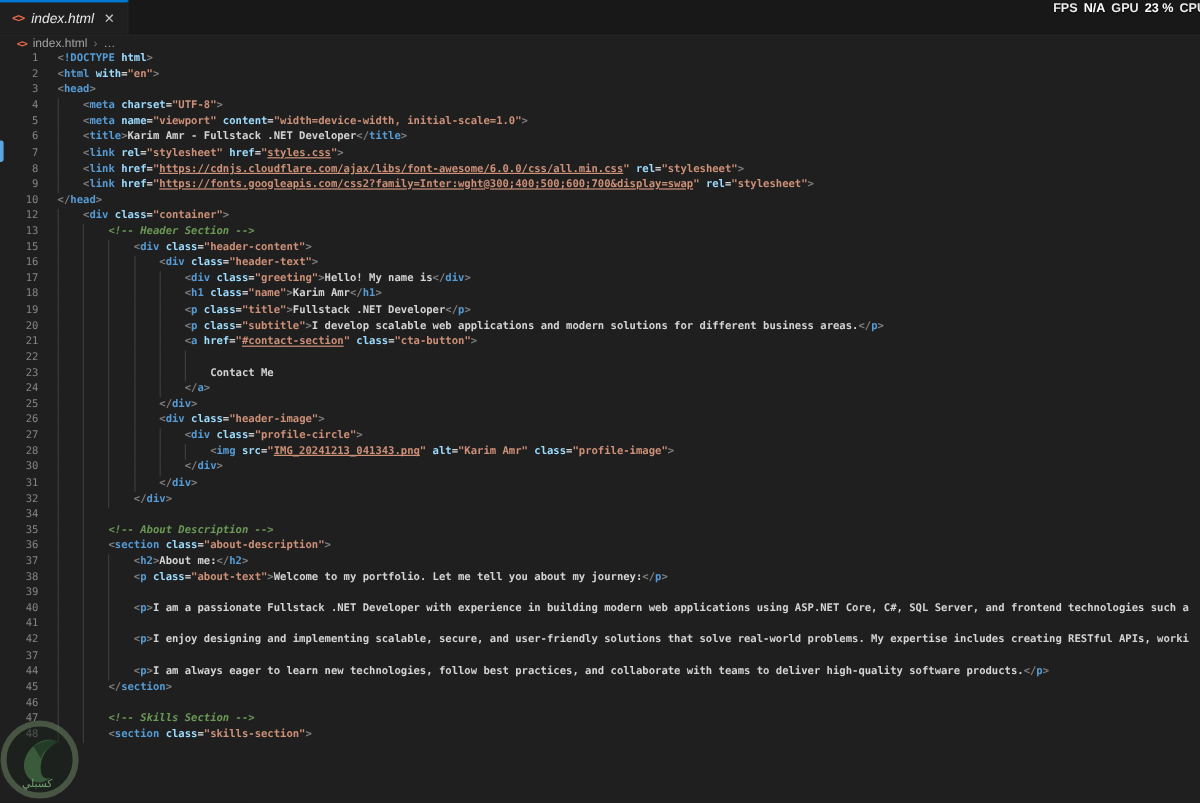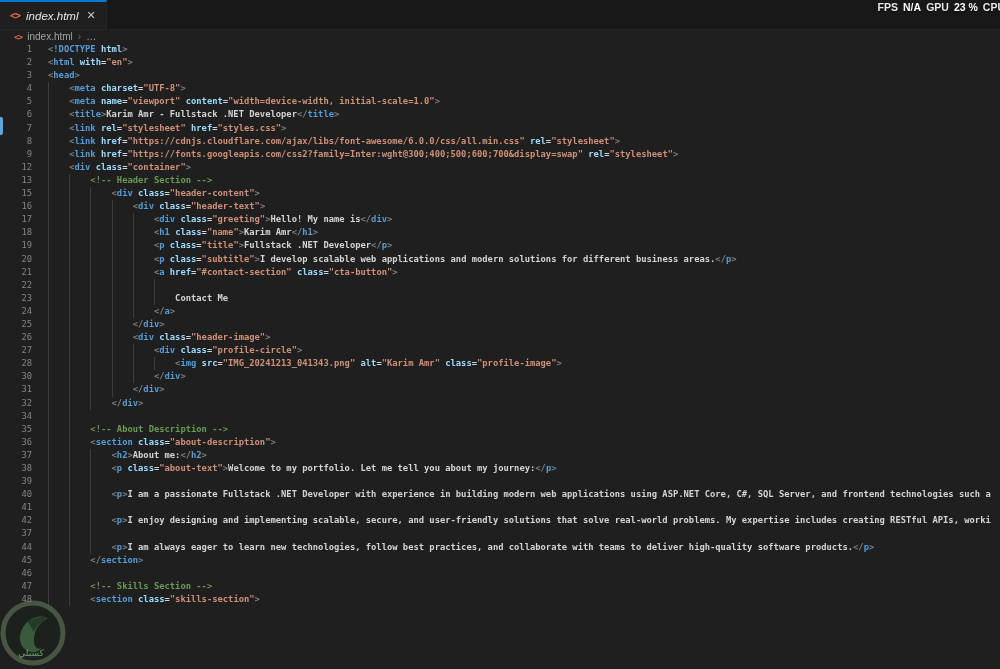--- a/index.html
+++ b/index.html
@@ -52,22 +52,22 @@
   .num {
     flex:none; width:32px; text-align:right; color:#858585; font-weight:normal;
   }
   .codewrap { flex:none; position:relative; margin-left:16px; white-space:pre; }
   .guide { position:absolute; top:0; bottom:0; width:1px; background:#3c3c3c; }
   .tk-p { color:#808080; }
   .tk-t { color:#569cd6; }
   .tk-a { color:#9cdcfe; }
   .tk-o { color:#d4d4d4; }
   .tk-s { color:#ce9178; }
-  .tk-u { color:#ce9178; }
-  .tk-c { color:#6a9955; }
+  .tk-u { color:#ce9178; text-decoration:underline; }
+  .tk-c { color:#6a9955;font-style:italic; }
   .tk-x { color:#d4d4d4; }
   
   #edge-marker {
     position:absolute; left:0; top:117px; width:3px; height:18px;
     background:#5aa7e0; border-radius:0 2px 2px 0; z-index:40;
   }
   #watermark { position:absolute; left:-2px; top:598px; z-index:60; pointer-events:none; }
 </style>
 </head>
 <body>
@@ -101,20 +101,21 @@
     <div id="code-lines">
         <div class="line"><span class="num">1</span><span class="codewrap"><span class="tk-p">&lt;</span><span class="tk-t">!DOCTYPE</span><span class="tk-x"> </span><span class="tk-a">html</span><span class="tk-p">&gt;</span></span></div>
         <div class="line"><span class="num">2</span><span class="codewrap"><span class="tk-p">&lt;</span><span class="tk-t">html</span><span class="tk-x"> </span><span class="tk-a">with</span><span class="tk-o">=</span><span class="tk-s">"en"</span><span class="tk-p">&gt;</span></span></div>
         <div class="line"><span class="num">3</span><span class="codewrap"><span class="tk-p">&lt;</span><span class="tk-t">head</span><span class="tk-p">&gt;</span></span></div>
         <div class="line"><span class="num">4</span><span class="codewrap"><span class="guide" style="left: 0ch;"></span><span class="tk-p">    &lt;</span><span class="tk-t">meta</span><span class="tk-x"> </span><span class="tk-a">charset</span><span class="tk-o">=</span><span class="tk-s">"UTF-8"</span><span class="tk-p">&gt;</span></span></div>
         <div class="line"><span class="num">5</span><span class="codewrap"><span class="guide" style="left: 0ch;"></span><span class="tk-p">    &lt;</span><span class="tk-t">meta</span><span class="tk-x"> </span><span class="tk-a">name</span><span class="tk-o">=</span><span class="tk-s">"viewport"</span><span class="tk-x"> </span><span class="tk-a">content</span><span class="tk-o">=</span><span class="tk-s">"width=device-width, initial-scale=1.0"</span><span class="tk-p">&gt;</span></span></div>
         <div class="line"><span class="num">6</span><span class="codewrap"><span class="guide" style="left: 0ch;"></span><span class="tk-p">    &lt;</span><span class="tk-t">title</span><span class="tk-p">&gt;</span><span class="tk-x">Karim Amr - Fullstack .NET Developer</span><span class="tk-p">&lt;/</span><span class="tk-t">title</span><span class="tk-p">&gt;</span></span></div>
         <div class="line"><span class="num">7</span><span class="codewrap"><span class="guide" style="left: 0ch;"></span><span class="tk-p">    &lt;</span><span class="tk-t">link</span><span class="tk-x"> </span><span class="tk-a">rel</span><span class="tk-o">=</span><span class="tk-s">"stylesheet"</span><span class="tk-x"> </span><span class="tk-a">href</span><span class="tk-o">=</span><span class="tk-s">"</span><span class="tk-u">styles.css</span><span class="tk-s">"</span><span class="tk-p">&gt;</span></span></div>
         <div class="line"><span class="num">8</span><span class="codewrap"><span class="guide" style="left: 0ch;"></span><span class="tk-p">    &lt;</span><span class="tk-t">link</span><span class="tk-x"> </span><span class="tk-a">href</span><span class="tk-o">=</span><span class="tk-s">"</span><span class="tk-u">https://cdnjs.cloudflare.com/ajax/libs/font-awesome/6.0.0/css/all.min.css</span><span class="tk-s">"</span><span class="tk-x"> </span><span class="tk-a">rel</span><span class="tk-o">=</span><span class="tk-s">"stylesheet"</span><span class="tk-p">&gt;</span></span></div>
         <div class="line"><span class="num">9</span><span class="codewrap"><span class="guide" style="left: 0ch;"></span><span class="tk-p">    &lt;</span><span class="tk-t">link</span><span class="tk-x"> </span><span class="tk-a">href</span><span class="tk-o">=</span><span class="tk-s">"</span><span class="tk-u">https://fonts.googleapis.com/css2?family=Inter:wght@300;400;500;600;700&amp;display=swap</span><span class="tk-s">"</span><span class="tk-x"> </span><span class="tk-a">rel</span><span class="tk-o">=</span><span class="tk-s">"stylesheet"</span><span class="tk-p">&gt;</span></span></div>
+        <div class="line"><span class="num">10</span><span class="codewrap"><span class="tk-p">&lt;/</span><span class="tk-t">head</span><span class="tk-p">&gt;</span></span></div>
         <div class="line"><span class="num">12</span><span class="codewrap"><span class="guide" style="left: 0ch;"></span><span class="tk-p">    &lt;</span><span class="tk-t">div</span><span class="tk-x"> </span><span class="tk-a">class</span><span class="tk-o">=</span><span class="tk-s">"container"</span><span class="tk-p">&gt;</span></span></div>
         <div class="line"><span class="num">13</span><span class="codewrap"><span class="guide" style="left: 0ch;"></span><span class="guide" style="left: 4ch;"></span><span class="tk-c">        &lt;!-- Header Section --&gt;</span></span></div>
         <div class="line"><span class="num">15</span><span class="codewrap"><span class="guide" style="left: 0ch;"></span><span class="guide" style="left: 4ch;"></span><span class="guide" style="left: 8ch;"></span><span class="tk-p">            &lt;</span><span class="tk-t">div</span><span class="tk-x"> </span><span class="tk-a">class</span><span class="tk-o">=</span><span class="tk-s">"header-content"</span><span class="tk-p">&gt;</span></span></div>
         <div class="line"><span class="num">16</span><span class="codewrap"><span class="guide" style="left: 0ch;"></span><span class="guide" style="left: 4ch;"></span><span class="guide" style="left: 8ch;"></span><span class="guide" style="left: 12ch;"></span><span class="tk-p">                &lt;</span><span class="tk-t">div</span><span class="tk-x"> </span><span class="tk-a">class</span><span class="tk-o">=</span><span class="tk-s">"header-text"</span><span class="tk-p">&gt;</span></span></div>
         <div class="line"><span class="num">17</span><span class="codewrap"><span class="guide" style="left: 0ch;"></span><span class="guide" style="left: 4ch;"></span><span class="guide" style="left: 8ch;"></span><span class="guide" style="left: 12ch;"></span><span class="guide" style="left: 16ch;"></span><span class="tk-p">                    &lt;</span><span class="tk-t">div</span><span class="tk-x"> </span><span class="tk-a">class</span><span class="tk-o">=</span><span class="tk-s">"greeting"</span><span class="tk-p">&gt;</span><span class="tk-x">Hello! My name is</span><span class="tk-p">&lt;/</span><span class="tk-t">div</span><span class="tk-p">&gt;</span></span></div>
         <div class="line"><span class="num">18</span><span class="codewrap"><span class="guide" style="left: 0ch;"></span><span class="guide" style="left: 4ch;"></span><span class="guide" style="left: 8ch;"></span><span class="guide" style="left: 12ch;"></span><span class="guide" style="left: 16ch;"></span><span class="tk-p">                    &lt;</span><span class="tk-t">h1</span><span class="tk-x"> </span><span class="tk-a">class</span><span class="tk-o">=</span><span class="tk-s">"name"</span><span class="tk-p">&gt;</span><span class="tk-x">Karim Amr</span><span class="tk-p">&lt;/</span><span class="tk-t">h1</span><span class="tk-p">&gt;</span></span></div>
         <div class="line"><span class="num">19</span><span class="codewrap"><span class="guide" style="left: 0ch;"></span><span class="guide" style="left: 4ch;"></span><span class="guide" style="left: 8ch;"></span><span class="guide" style="left: 12ch;"></span><span class="guide" style="left: 16ch;"></span><span class="tk-p">                    &lt;</span><span class="tk-t">p</span><span class="tk-x"> </span><span class="tk-a">class</span><span class="tk-o">=</span><span class="tk-s">"title"</span><span class="tk-p">&gt;</span><span class="tk-x">Fullstack .NET Developer</span><span class="tk-p">&lt;/</span><span class="tk-t">p</span><span class="tk-p">&gt;</span></span></div>
         <div class="line"><span class="num">20</span><span class="codewrap"><span class="guide" style="left: 0ch;"></span><span class="guide" style="left: 4ch;"></span><span class="guide" style="left: 8ch;"></span><span class="guide" style="left: 12ch;"></span><span class="guide" style="left: 16ch;"></span><span class="tk-p">                    &lt;</span><span class="tk-t">p</span><span class="tk-x"> </span><span class="tk-a">class</span><span class="tk-o">=</span><span class="tk-s">"subtitle"</span><span class="tk-p">&gt;</span><span class="tk-x">I develop scalable web applications and modern solutions for different business areas.</span><span class="tk-p">&lt;/</span><span class="tk-t">p</span><span class="tk-p">&gt;</span></span></div>
         <div class="line"><span class="num">21</span><span class="codewrap"><span class="guide" style="left: 0ch;"></span><span class="guide" style="left: 4ch;"></span><span class="guide" style="left: 8ch;"></span><span class="guide" style="left: 12ch;"></span><span class="guide" style="left: 16ch;"></span><span class="tk-p">                    &lt;</span><span class="tk-t">a</span><span class="tk-x"> </span><span class="tk-a">href</span><span class="tk-o">=</span><span class="tk-s">"</span><span class="tk-u">#contact-section</span><span class="tk-s">"</span><span class="tk-x"> </span><span class="tk-a">class</span><span class="tk-o">=</span><span class="tk-s">"cta-button"</span><span class="tk-p">&gt;</span></span></div>
         <div class="line"><span class="num">22</span><span class="codewrap"><span class="guide" style="left: 0ch;"></span><span class="guide" style="left: 4ch;"></span><span class="guide" style="left: 8ch;"></span><span class="guide" style="left: 12ch;"></span><span class="guide" style="left: 16ch;"></span><span class="guide" style="left: 20ch;"></span></span></div>

